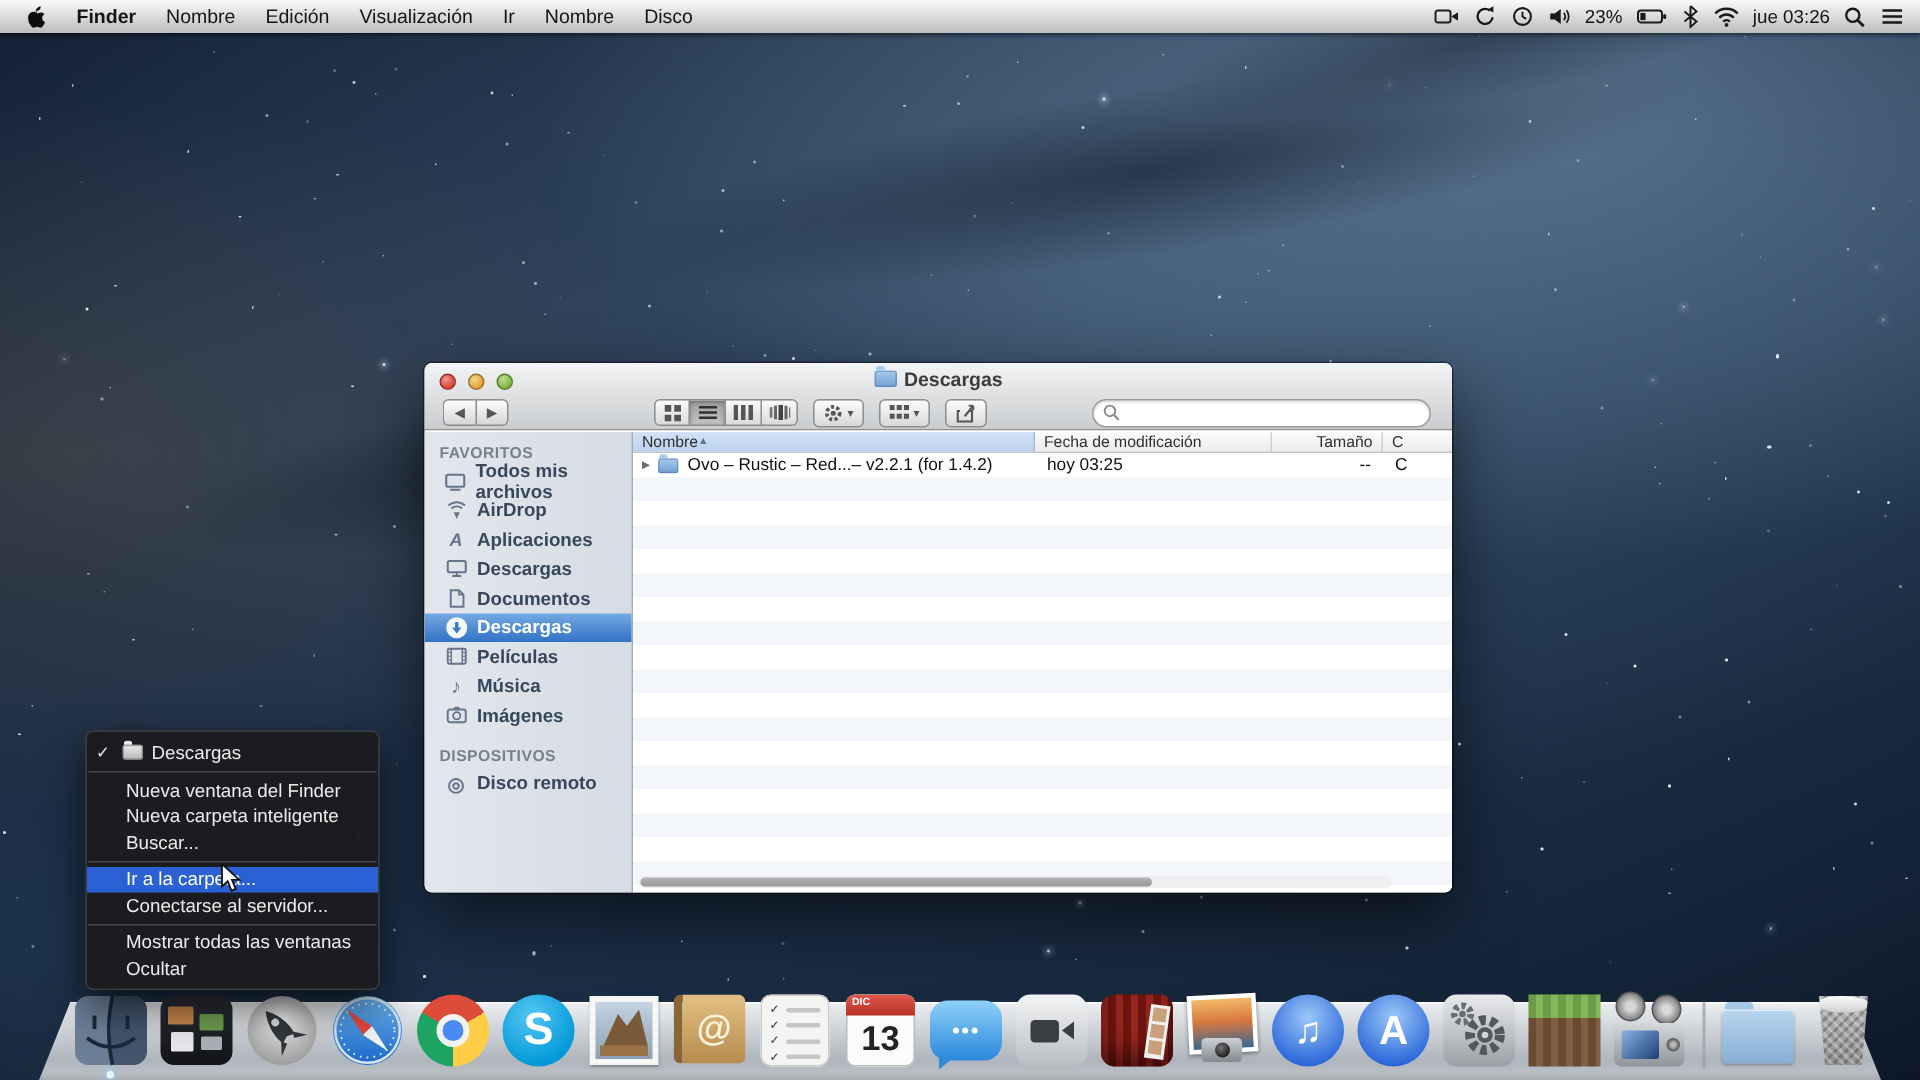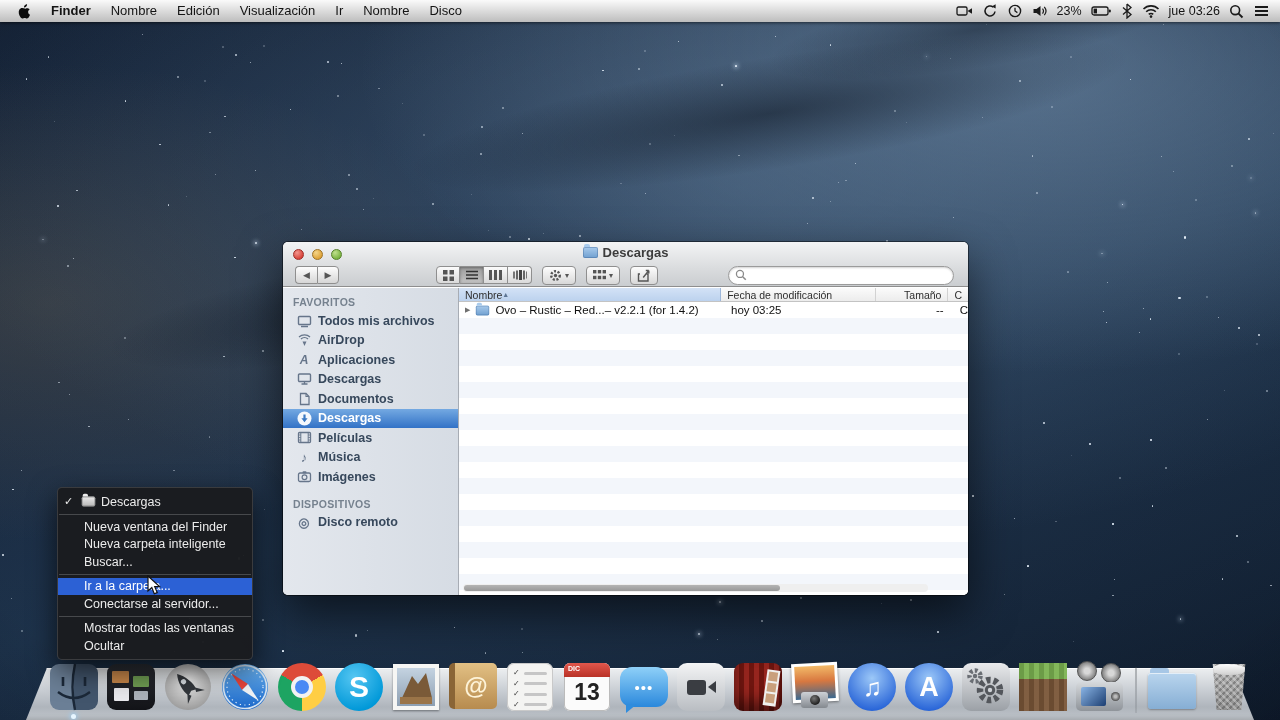--- a/index.html
+++ b/index.html
@@ -73,21 +73,21 @@
   .seg.sel { background:linear-gradient(#9e9e9e,#c3c3c3); box-shadow:inset 0 1px 3px rgba(0,0,0,.35); }
   .tbtn { height:19px; border:1px solid #8f8f8f; border-radius:4px; background:linear-gradient(#fdfdfd,#d8d8d8);
     display:flex; align-items:center; padding:0 6px; gap:3px; color:#555; margin-left:10px; }
   .caret { font-size:8px; color:#555; }
   .search { margin-left:auto; width:226px; height:19px; border-radius:10px; background:#fff;
     border:1px solid #9b9b9b; box-shadow:inset 0 1px 2px rgba(0,0,0,.18);
     display:flex; align-items:center; padding:0 6px; margin-right:2px; }
 
   .win-body { position:absolute; top:46px; bottom:0; left:0; right:0; display:flex;
     border-radius:0 0 5px 5px; overflow:hidden; }
-  .sidebar { width:176px; background:linear-gradient(90deg,#e3e7ed,#d6dce4); border-right:1px solid #a7acb4;
+  .sidebar { width:139px; background:linear-gradient(90deg,#e3e7ed,#d6dce4); border-right:1px solid #a7acb4;
     padding-top:5px; font-size:12.5px; color:#2e3b4a; flex-shrink:0; }
   .sb-header { font-size:10.5px; font-weight:bold; color:#76828f; letter-spacing:.3px; padding:3px 0 3px 10px; }
   .sb-header.dev { margin-top:8px; }
   .sb-item { height:19.5px; display:flex; align-items:center; gap:6px; padding-left:13px; font-weight:bold; color:#37485c; }
   .sb-item .sbicon { width:16px; display:flex; justify-content:center; align-items:center; color:#66758a; font-size:13px; }
   .sb-item.selected { background:linear-gradient(#74a9e2,#3272c6); color:#fff; }
   .main { flex:1; position:relative; background:#fff; overflow:hidden; }
   .cols { display:flex; height:14px; font-size:10.5px; color:#2e2e2e;
     background:linear-gradient(#fbfbfb,#ececec); border-bottom:1px solid #c3c3c3; }
   .col { display:flex; align-items:center; padding:0 6px; border-right:1px solid #d2d2d2; }

